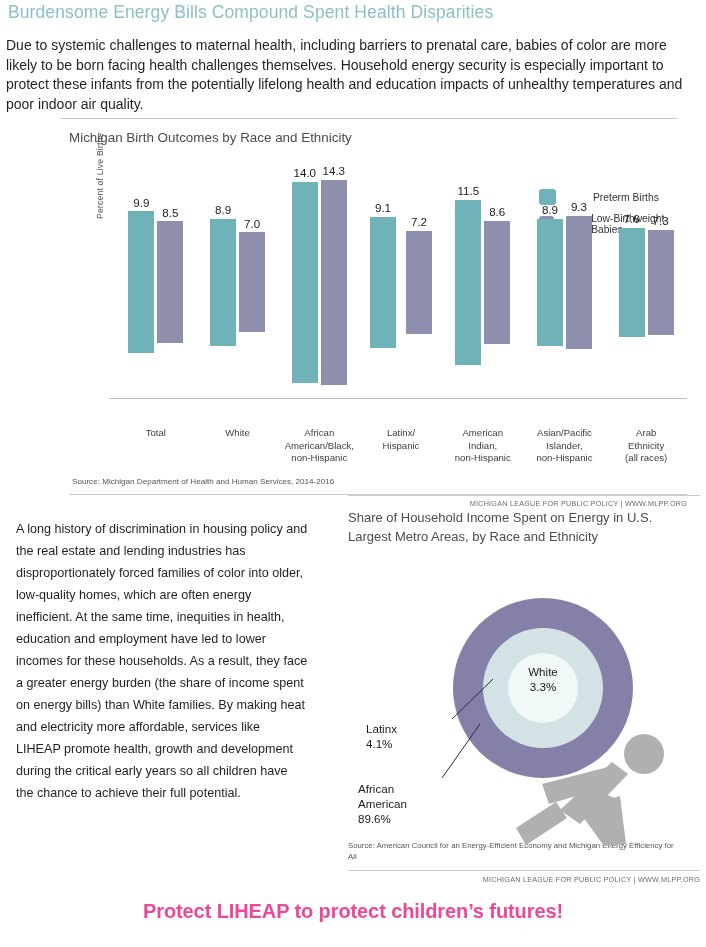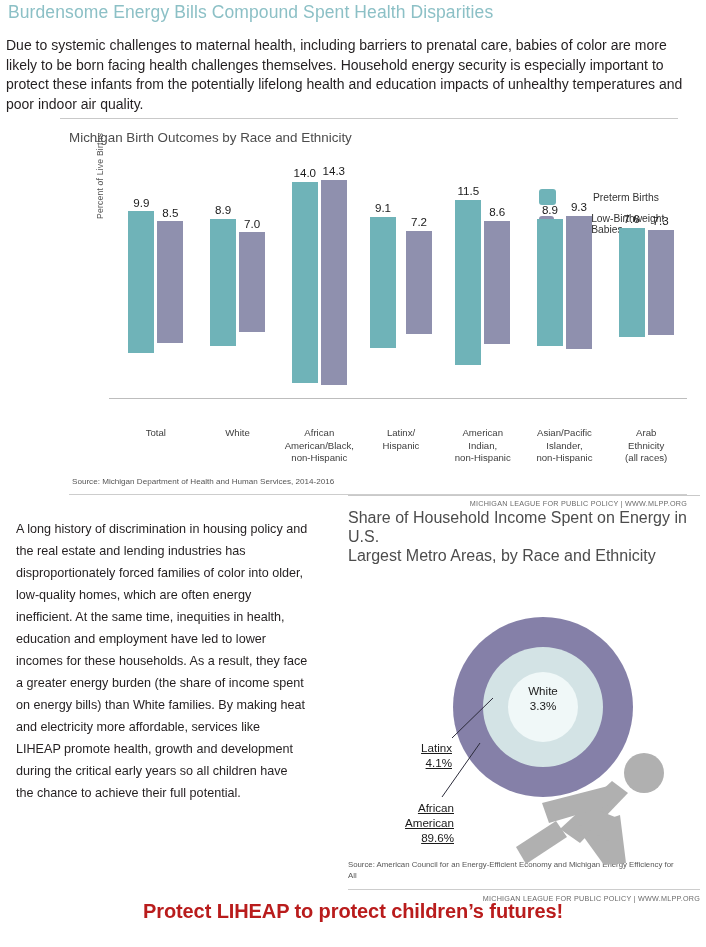--- a/index.html
+++ b/index.html
@@ -88,57 +88,57 @@
   
   .body-left{
     position:absolute;left:16px;top:518px;width:292px;
     font-size:12.6px;line-height:22px;color:#231f20;
   }
 
   
   .card2{position:absolute;left:348px;top:495px;width:352px;}
   .rule-top2{border-top:1px solid #c9c9c9;width:352px;}
   .chart-title2{
-    font-size:16px;color:#4c4c4c;margin-top:12px;line-height:19px;
+    font-size:13px;color:#4c4c4c;margin-top:12px;line-height:19px;
   }
   .donut-area{position:relative;width:352px;height:300px;}
   .ring-outer{
     position:absolute;left:105px;top:52px;width:180px;height:180px;
     border-radius:50%;background:#8580a8;
   }
   .ring-mid{
     position:absolute;left:135px;top:82px;width:120px;height:120px;
     border-radius:50%;background:#d3e3e5;
   }
   .ring-inner{
     position:absolute;left:160px;top:107px;width:70px;height:70px;
     border-radius:50%;background:#f0f8f8;
   }
   .center-lab{
     position:absolute;left:160px;top:118px;width:70px;text-align:center;
     font-size:11.6px;color:#1a1a1a;line-height:15px;
   }
-  .callout{position:absolute;font-size:11.6px;color:#1a1a1a;line-height:15px;text-align:right;text-decoration:underline;}
+  .callout{position:absolute;font-size:11.6px;color:#1a1a1a;line-height:15px;text-align:left;}
   .cal-latinx{left:18px;top:175px;width:86px;}
   .cal-aa{left:10px;top:235px;width:96px;}
   .leaders{position:absolute;left:0;top:0;width:352px;height:300px;pointer-events:none;}
   .runner{position:absolute;left:168px;top:186px;}
   .source2{
     font-size:7.8px;color:#555;margin-top:-6px;line-height:11px;width:330px;
   }
   .footer-rule2{border-top:1px solid #cdcdcd;width:352px;margin-top:8px;}
   .footer-org2{
     font-size:7.2px;color:#6a6a6a;letter-spacing:.25px;text-align:right;
     width:352px;margin-top:4px;
   }
 
   
   .cta{
     position:absolute;left:0;top:900px;width:706px;text-align:center;
-    font-size:20px;font-weight:bold;color:#b91c1c;letter-spacing:-.1px;
+    font-size:20px;font-weight:bold;color:#ec4899;letter-spacing:-.1px;
   }
 </style>
 </head>
 <body>
 
 <div class="page">
 
   <div class="headline">Burdensome Energy Bills Compound Spent Health Disparities</div>
   <div class="intro">Due to systemic challenges to maternal health, including barriers to prenatal care, babies of color are more likely to be born facing health challenges themselves. Household energy security is especially important to protect these infants from the potentially lifelong health and education impacts of unhealthy temperatures and poor indoor air quality.</div>
 

